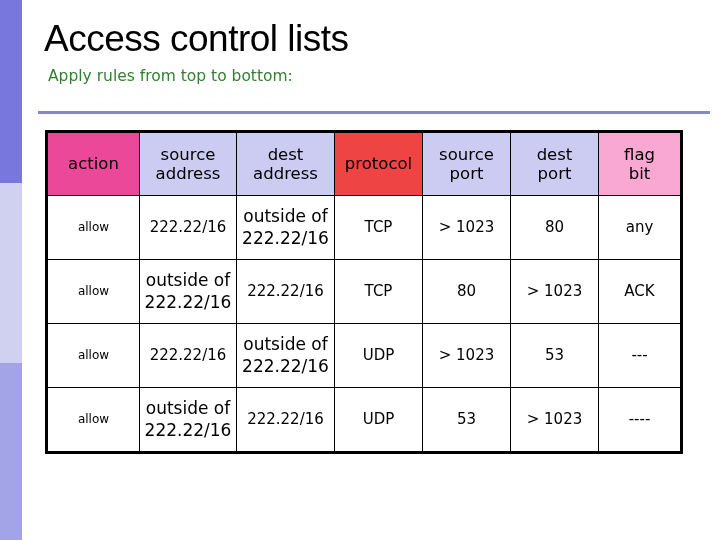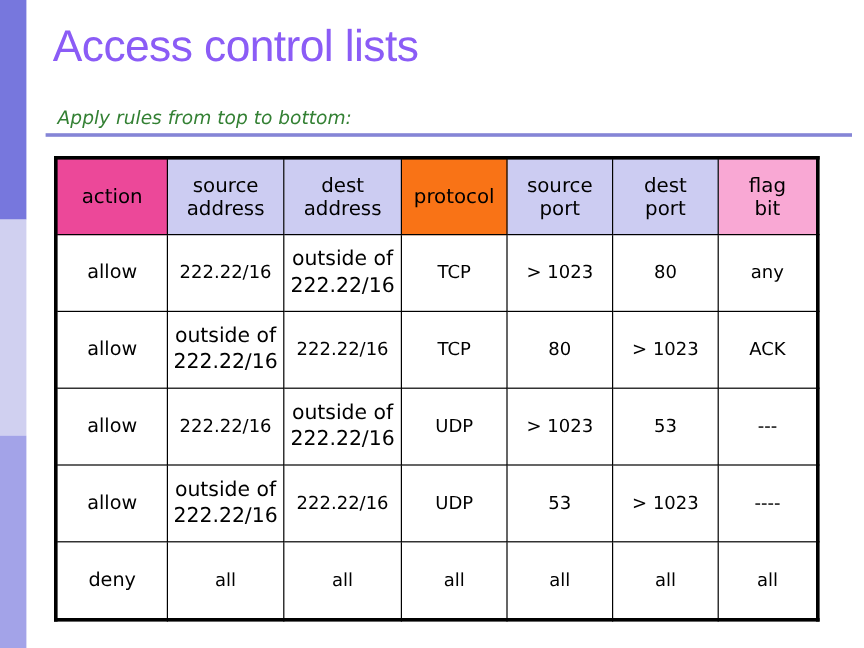--- a/index.html
+++ b/index.html
@@ -49,26 +49,25 @@
     font-size: 37px;
     font-weight: normal;
     letter-spacing: -0.5px;
     margin: 0;
     white-space: nowrap;
   }
 
   #subtitle {
     position: absolute;
     left: 48px;
-    top: 89px;
+    top: 67px;
     font-family: "DejaVu Sans", sans-serif;
     font-size: 15.5px;
     font-weight: normal;
     white-space: nowrap;
-    font-style: italic;
   }
 
   #title-rule {
     position: absolute;
     left: 38px;
     top: 111px;
     width: 672px;
     height: 3px;
   }
 
@@ -102,21 +101,21 @@
   tbody td {
     font-size: 15px;
     line-height: 1.15;
     height: 63px;
   }
   
   td.addr-small {
     font-size: 17px;
     line-height: 1.25;
   }
-  td.row-action { font-size: 16px; }
+  td.row-action { font-size: 12px; }
 
   
   .nudge-up   { vertical-align: top;    padding-top: 6px; }
   .nudge-up2  { vertical-align: top;    padding-top: 9px; }
   .nudge-down { vertical-align: bottom; padding-bottom: 8px; }
 
   
   col.c-action   { width: 93px; }
   col.c-saddr    { width: 97px; }
   col.c-daddr    { width: 98px; }
@@ -129,21 +128,21 @@
 <body style="background: rgb(255, 255, 255);">
 
 <div id="sidebar">
   <div class="bar" id="bar-top" style="background: rgb(119, 119, 221);"></div>
   <div class="bar" id="bar-mid" style="background: rgb(208, 208, 240);"></div>
   <div class="bar" id="bar-bottom" style="background: rgb(163, 163, 232);"></div>
 </div>
 
 <div id="slide">
 
-  <h1 id="page-title" style="color: #8b5cf6;">Access control lists</h1>
+  <h1 id="page-title" style="color: #000000;">Access control lists</h1>
 
   <div id="subtitle" style="color: rgb(51, 128, 51);">Apply rules from top to bottom:</div>
 
   <div id="title-rule" style="background: rgb(133, 133, 214);"></div>
 
   <div id="acl-table-wrap">
     <table id="acl-table">
       <colgroup>
         <col class="c-action">
           <col class="c-saddr">
@@ -159,21 +158,21 @@
             <span>action</span>
           </th>
           <th style="background: rgb(204, 204, 242);">
             <span>source</span><br>
             <span>address</span>
           </th>
           <th style="background: rgb(204, 204, 242);">
             <span>dest</span><br>
             <span>address</span>
           </th>
-          <th style="background: #f97316;">
+          <th style="background: #ef4444;">
             <span>protocol</span>
           </th>
           <th style="background: rgb(204, 204, 242);">
             <span>source</span><br>
             <span>port</span>
           </th>
           <th style="background: rgb(204, 204, 242);">
             <span>dest</span><br>
             <span>port</span>
           </th>
@@ -218,26 +217,17 @@
         <tr>
           <td class="row-action nudge-up2">allow</td>
           <td class="addr-small">outside of<br>222.22/16</td>
           <td class="nudge-up2">222.22/16</td>
           <td class="nudge-down">UDP</td>
           <td class="nudge-down">53</td>
           <td class="nudge-down">&gt; 1023</td>
           <td class="nudge-down">----</td>
         </tr>
 
-        <tr>
-          <td class="row-action">deny</td>
-          <td>all</td>
-          <td>all</td>
-          <td>all</td>
-          <td>all</td>
-          <td>all</td>
-          <td>all</td>
-        </tr>
       </tbody>
     </table>
   </div>
 
 </div>
 
 </body></html>

